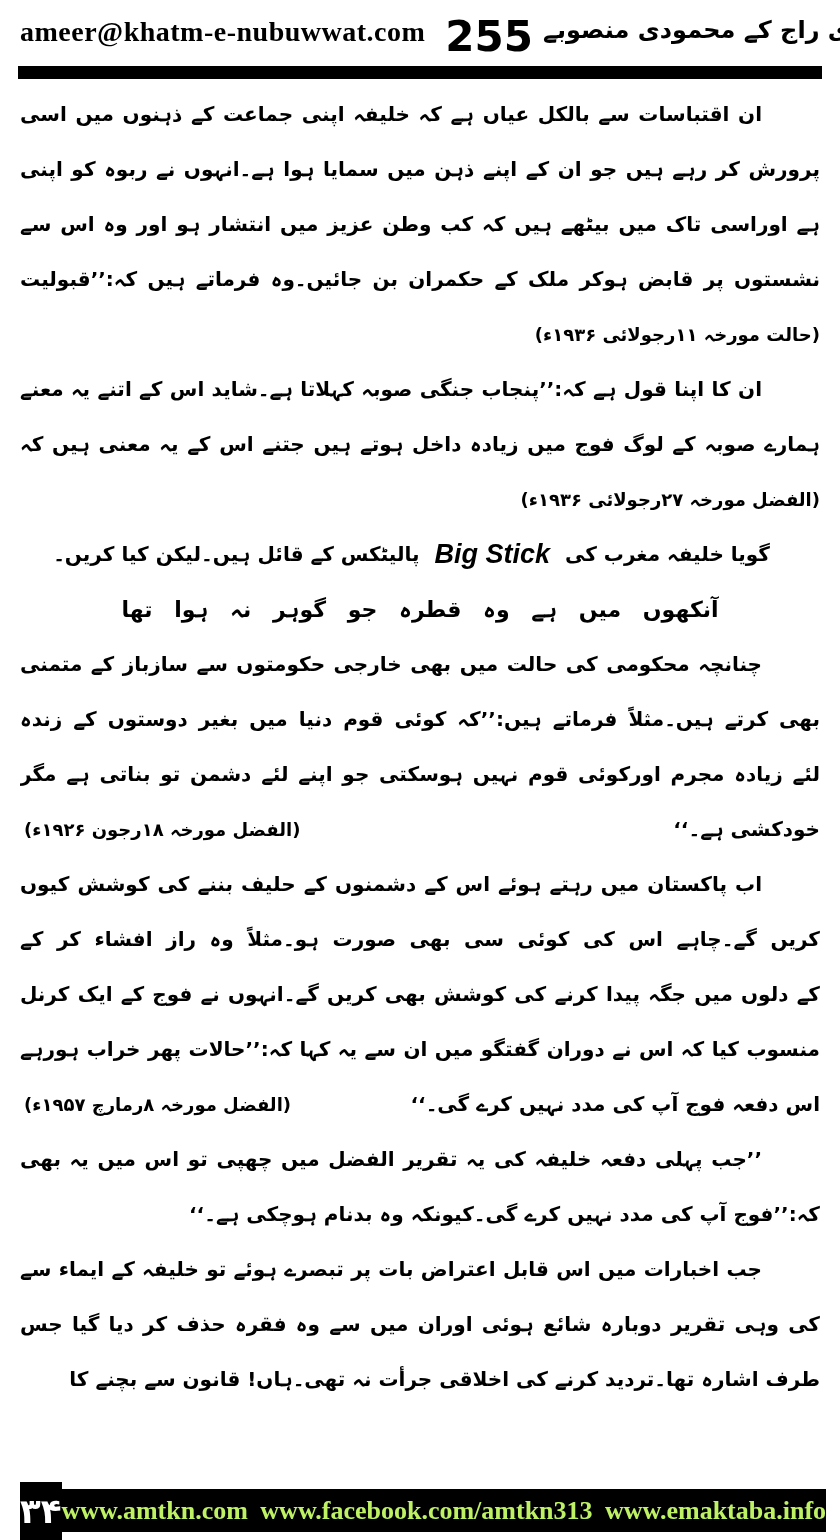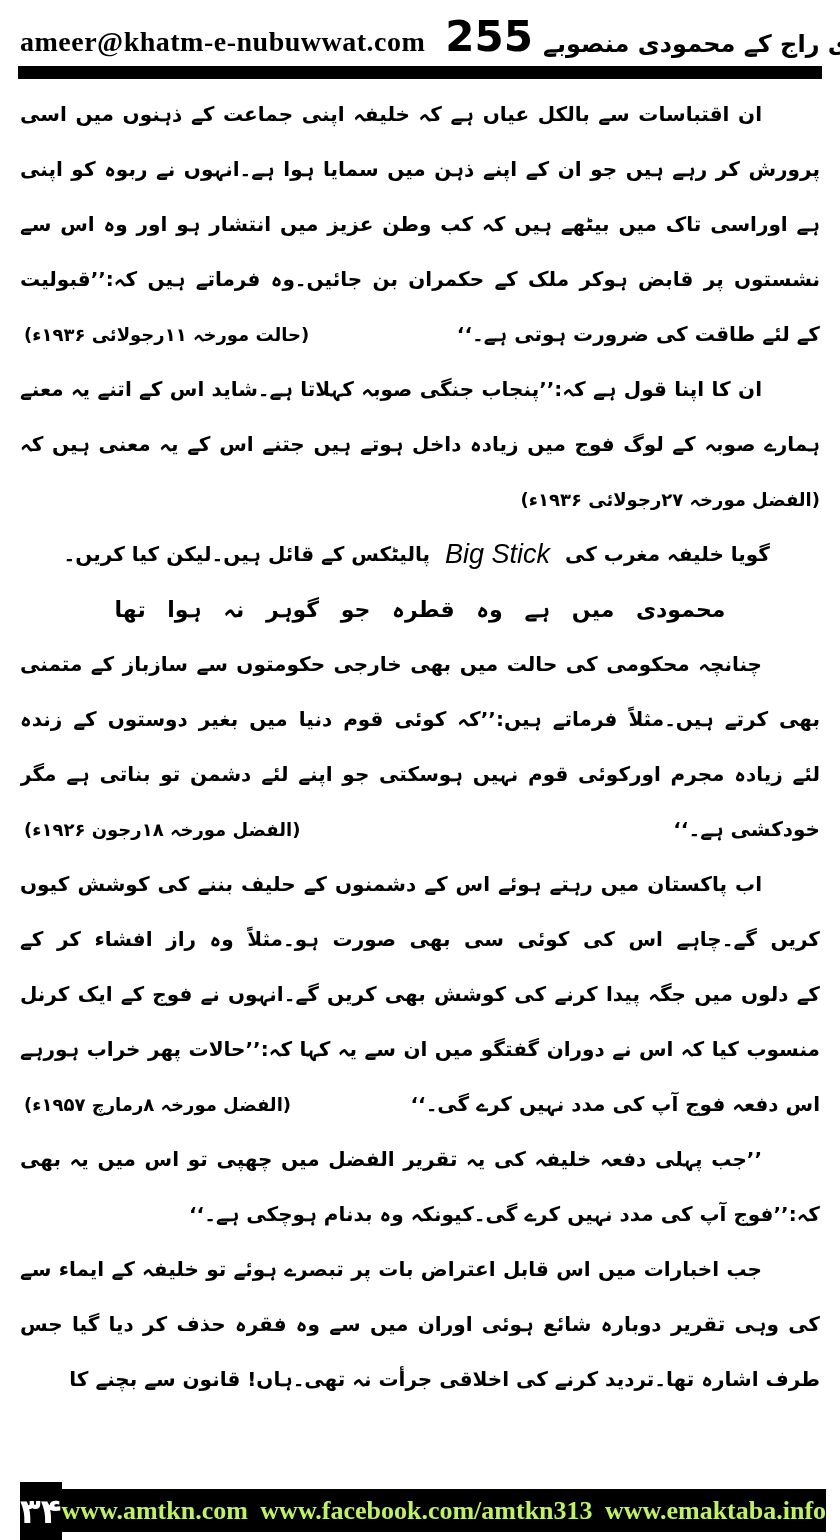--- a/index.html
+++ b/index.html
@@ -9,21 +9,21 @@
     width:840px;height:1540px;
     background:#ffffff;
     overflow:hidden;
     margin:0 auto;
     font-family:"DejaVu Sans",sans-serif;
     color:#000;
   }
   
   .header{
     display:flex;
-    align-items:flex-end;
+    align-items:flex-start;
     padding:16px 20px 2px 20px;
     gap:10px;
   }
   .email{
     font-family:"Liberation Serif",serif;
     font-weight:bold;
     font-size:28px;
     letter-spacing:0.5px;
     white-space:nowrap;
   }
@@ -70,21 +70,21 @@
     white-space:nowrap;
     padding-left:4px;
   }
   .line.mixed{text-align:right;padding-right:50px;}
   .latin-phrase{
     display:inline-block;
     direction:ltr;
     unicode-bidi:embed;
     font-family:"Liberation Sans",sans-serif;
     font-style:italic;
-    font-weight:normal;
+    font-weight:bold;
     font-size:27px;
     padding:0 8px;
     vertical-align:-2px;
   }
   
   .footer{
     position:absolute;
     left:20px;right:18px;bottom:0;
     height:58px;
     display:flex;
@@ -130,30 +130,29 @@
   </div>
 
   <div class="rule"></div>
 
   <div class="body-text">
       <div class="line indent">ان اقتباسات سے بالکل عیاں ہے کہ خلیفہ اپنی جماعت کے ذہنوں میں اسی جنون کی</div>
       <div class="line full">پرورش کر رہے ہیں جو ان کے اپنے ذہن میں سمایا ہوا ہے۔انہوں نے ربوہ کو اپنی کمین گاہ بنا رکھا</div>
       <div class="line full">ہے اوراسی تاک میں بیٹھے ہیں کہ کب وطن عزیز میں انتشار ہو اور وہ اس سے فائدہ اٹھا کر اقتدار کی</div>
       <div class="line full">نشستوں پر قابض ہوکر ملک کے حکمران بن جائیں۔وہ فرماتے ہیں کہ:’’قبولیت کی رو چلانے</div>
       <div class="line cite-line">
-        <span class="quote-text">کے لئے طاقت کی ضرورت ہوتی ہے۔‘‘</span>
         <span class="citation">(حالت مورخہ ۱۱رجولائی ۱۹۳۶ء)</span>
       </div>
       <div class="line indent">ان کا اپنا قول ہے کہ:’’پنجاب جنگی صوبہ کہلاتا ہے۔شاید اس کے اتنے یہ معنے نہیں کہ</div>
       <div class="line full">ہمارے صوبہ کے لوگ فوج میں زیادہ داخل ہوتے ہیں جتنے اس کے یہ معنی ہیں کہ ہمارے صوبہ</div>
       <div class="line cite-line">
         <span class="citation">(الفضل مورخہ ۲۷رجولائی ۱۹۳۶ء)</span>
       </div>
       <div class="line mixed"><span>گویا خلیفہ مغرب کی </span><span class="latin-phrase">Big Stick</span><span> پالیٹکس کے قائل ہیں۔لیکن کیا کریں۔</span></div>
-      <div class="line center">محمودی میں ہے وہ قطرہ جو گوہر نہ ہوا تھا</div>
+      <div class="line center">آنکھوں میں ہے وہ قطرہ جو گوہر نہ ہوا تھا</div>
       <div class="line indent">چنانچہ محکومی کی حالت میں بھی خارجی حکومتوں سے سازباز کے متمنی ہیں اوراس کی تلقین</div>
       <div class="line full">بھی کرتے ہیں۔مثلاً فرماتے ہیں:’’کہ کوئی قوم دنیا میں بغیر دوستوں کے زندہ نہیں رہ سکتی۔اس</div>
       <div class="line full">لئے زیادہ مجرم اورکوئی قوم نہیں ہوسکتی جو اپنے لئے دشمن تو بناتی ہے مگر دوست نہیں۔کیونکہ یہ سیاسی</div>
       <div class="line cite-line">
         <span class="quote-text">خودکشی ہے۔‘‘</span>
         <span class="citation">(الفضل مورخہ ۱۸رجون ۱۹۲۶ء)</span>
       </div>
       <div class="line indent">اب پاکستان میں رہتے ہوئے اس کے دشمنوں کے حلیف بننے کی کوشش کیوں نہیں</div>
       <div class="line full">کریں گے۔چاہے اس کی کوئی سی بھی صورت ہو۔مثلاً وہ راز افشاء کر کے پاکستان کے دشمنوں</div>
       <div class="line full">کے دلوں میں جگہ پیدا کرنے کی کوشش بھی کریں گے۔انہوں نے فوج کے ایک کرنل کی طرف یہ</div>

